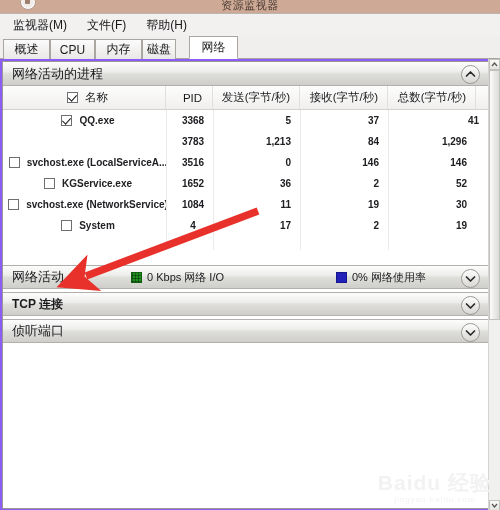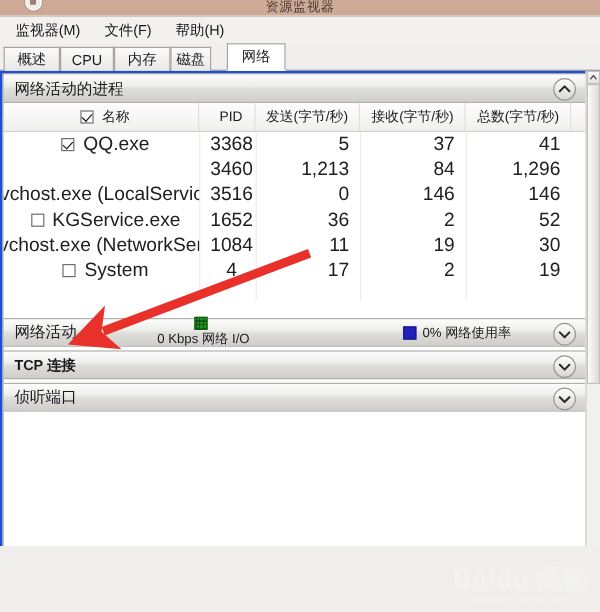--- a/index.html
+++ b/index.html
@@ -69,22 +69,22 @@
     box-sizing:border-box;cursor:default;
     z-index:1;
   }
   .tab.active{
     background:#ffffff;height:23px;border-bottom:1px solid #fff;
     z-index:3;font-weight:400;
   }
 
   
   .content{
-    position:absolute;left:0;top:45px;width:500px;height:396px;
-    background:#1d4ed8;
+    position:absolute;left:0;top:45px;width:500px;height:452px;
+    background:#8b5cf6;
     border-top:none;
     overflow:hidden;
   }
   .inner{
     position:absolute;left:2px;top:2px;width:487px;height:448px;
     background:#ffffff;
     border:1px solid #9a9893;
     box-sizing:border-box;
     overflow:hidden;
   }
@@ -135,21 +135,21 @@
     position:absolute;top:0;height:100%;
     font-size:11.5px;color:#1b1b1e;
     display:flex;align-items:center;
     box-sizing:border-box;
     white-space:nowrap;overflow:hidden;
   }
   .th{border-right:1px solid #e2e0dd;}
   .th.num,.td.num{justify-content:flex-end;padding-right:9px;}
   .th.name,.td.name{padding-left:7px;justify-content:center;}
   .row{position:relative;height:21px;}
-  .row .td{font-size:16px;color:#202024;}
+  .row .td{font-size:10px;color:#202024;font-weight:bold;}
   .vline{
     position:absolute;top:0;width:1px;background:#eceae7;
   }
   .cb{
     width:11px;height:11px;box-sizing:border-box;
     border:1px solid #6f6f6f;background:#fff;
     margin-right:7px;position:relative;flex:0 0 auto;
   }
   .cb.checked::after{
     content:"";position:absolute;left:2px;top:0px;width:4px;height:7px;
@@ -244,25 +244,25 @@
             <div class="vline" style="left:385px;height:140px;"></div>
 
             <div class="row">
               <div class="td name" style="left:0;width:163px;">
                 <span class="cb checked"></span>
                 <span>QQ.exe</span>
               </div>
               <div class="td name" style="left:163px;width:47px;">3368</div>
               <div class="td num" style="left:210px;width:87px;">5</div>
               <div class="td num" style="left:297px;width:88px;">37</div>
-              <div class="td num" style="left:385px;width:88px;text-align:right;">41</div>
-            </div>
-
-            <div class="row">
-              <div class="td name" style="left:163px;width:47px;">3460</div>
+              <div class="td num" style="left:397px;width:88px;text-align:right;">41</div>
+            </div>
+
+            <div class="row">
+              <div class="td name" style="left:163px;width:47px;">3783</div>
               <div class="td num" style="left:210px;width:87px;">1,213</div>
               <div class="td num" style="left:297px;width:88px;">84</div>
               <div class="td num" style="left:385px;width:88px;">1,296</div>
             </div>
 
             <div class="row">
               <div class="td name" style="left:0;width:163px;">
                 <span class="cb"></span>
                 <span>svchost.exe (LocalServiceA...</span>
               </div>
@@ -303,21 +303,21 @@
               <div class="td num" style="left:210px;width:87px;">17</div>
               <div class="td num" style="left:297px;width:88px;">2</div>
               <div class="td num" style="left:385px;width:88px;">19</div>
             </div>
           </div>
         </div>
 
         <div class="sec-head">
           <span class="sec-title">网络活动</span>
 
-          <span class="legend" style="left:128px;flex-direction:column;">
+          <span class="legend" style="left:128px;">
             <span class="swatch green"></span>
             <span>0 Kbps 网络 I/O</span>
           </span>
 
           <span class="legend" style="left:297px;margin-left:36px;">
             <span class="swatch blue"></span>
             <span>0% 网络使用率</span>
           </span>
 
           <span class="chev">

